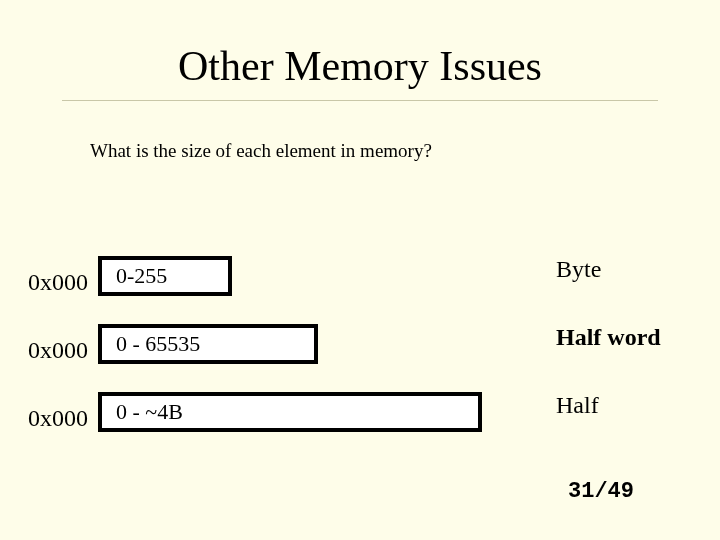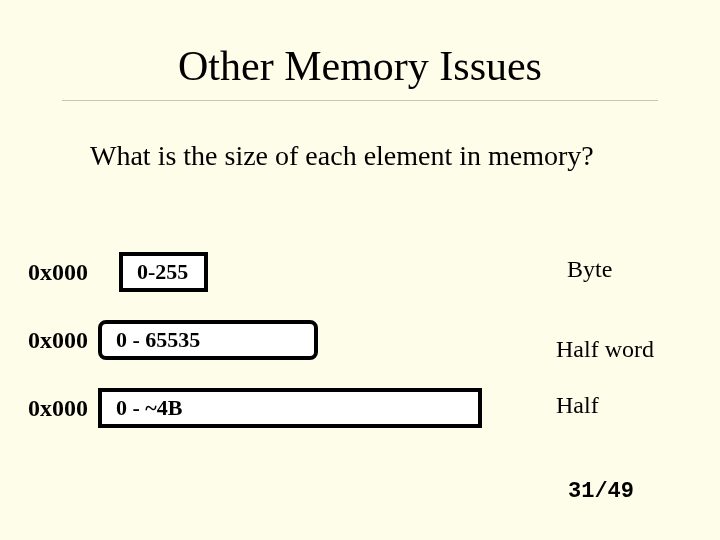--- a/index.html
+++ b/index.html
@@ -32,29 +32,28 @@
     top: 100px;
     left: 62px;
     width: 596px;
     height: 0;
     border-top: 1px solid #c9c7a8;
   }
   .question {
     position: absolute;
     top: 140px;
     left: 90px;
-    font-size: 28px;
+    font-size: 19px;
   }
   .row {
     position: absolute;
     left: 28px;
     height: 48px;
     display: flex;
-    align-items: center;
-    font-weight: bold;
+    align-items: flex-end;
   }
   .row1 { top: 248px; }
   .row2 { top: 316px; }
   .row3 { top: 384px; }
 
   .addr {
     width: 82px;
     font-size: 24px;
     flex: none;
   }
@@ -66,31 +65,31 @@
   .box {
     border: 4px solid #000;
     background: #ffffff;
     height: 40px;
     display: flex;
     align-items: center;
     padding-left: 14px;
     font-size: 22px;
     box-sizing: border-box;
   }
-  .box.byte     { width: 89px; margin-left: 21px; }
-  .box.halfword { width: 220px; border-radius: 8px; }
+  .box.byte     { width: 134px; }
+  .box.halfword { width: 220px; }
   .box.word     { width: 384px; }
 
   .type-label {
     position: absolute;
     left: 556px;
     font-size: 24px;
   }
-  .type1 { top: 256px; margin-left: 11px; }
-  .type2 { top: 336px; }
+  .type1 { top: 256px; }
+  .type2 { top: 324px; font-weight: bold; }
   .type3 { top: 392px; }
 
   .pagenum {
     position: absolute;
     right: 86px;
     bottom: 36px;
     font-size: 22px;
     font-weight: 700;
     font-family: Liberation Mono, monospace;
   }

